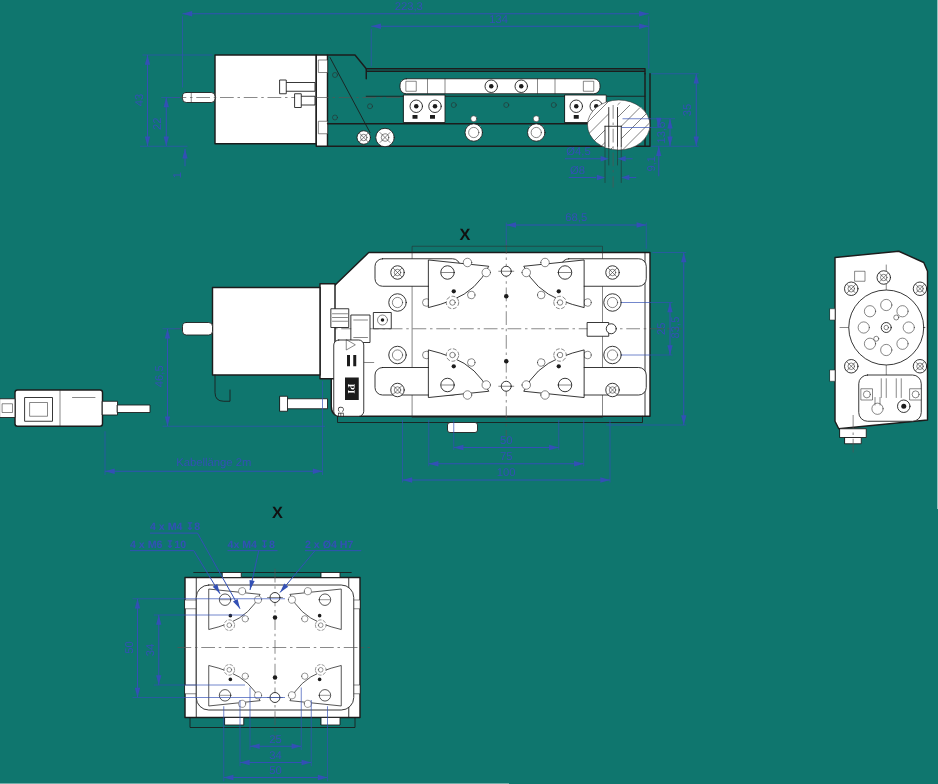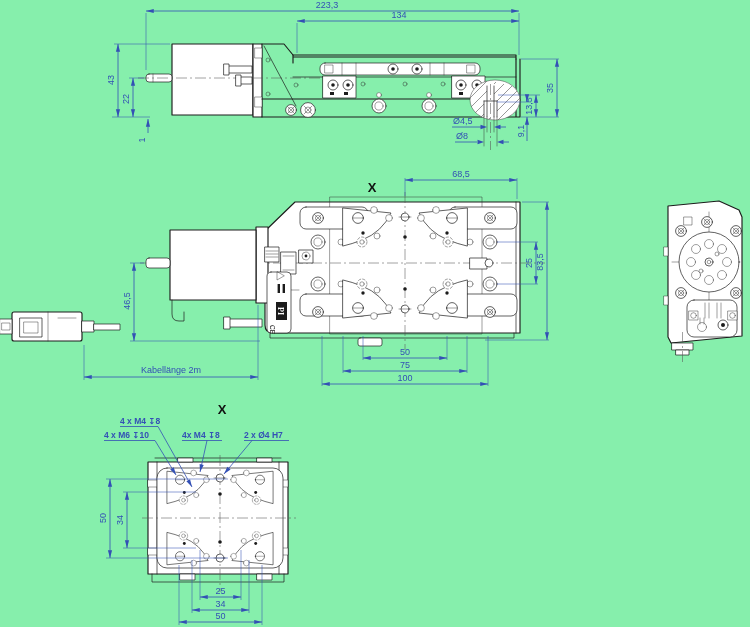--- a/index.html
+++ b/index.html
@@ -1,16 +1,16 @@
 <!DOCTYPE html>
 <html><head>
 <meta charset="utf-8">
 <style>
   html,body{margin:0;padding:0;background:#ffffff;}
-  .canvas{width:750px;height:627px;background:#86efac;position:relative;overflow:hidden;}
+  .canvas{width:750px;height:627px;background:#0f766e;position:relative;overflow:hidden;}
   svg{display:block;}
   .k  {stroke:#1c1c1c;stroke-width:1.15;fill:none;stroke-linejoin:round;stroke-linecap:round;}
   .k2 {stroke:#1c1c1c;stroke-width:0.7;fill:none;stroke-linejoin:round;stroke-linecap:round;}
   .k3 {stroke:#2a2a2a;stroke-width:0.45;fill:none;stroke-linejoin:round;stroke-linecap:round;}
   .fw {fill:#ffffff;}
   .blk{fill:#1c1c1c;stroke:none;}
   .ctr{stroke:#555;stroke-width:0.55;fill:none;stroke-dasharray:11 3 2 3;}
   .dim{stroke:#3350b5;stroke-width:0.8;fill:none;}
   .dimthin{stroke:#3350b5;stroke-width:0.55;fill:none;}
   .dimt{fill:#3350b5;font-family:"Liberation Sans","DejaVu Sans",sans-serif;font-size:9px;}

